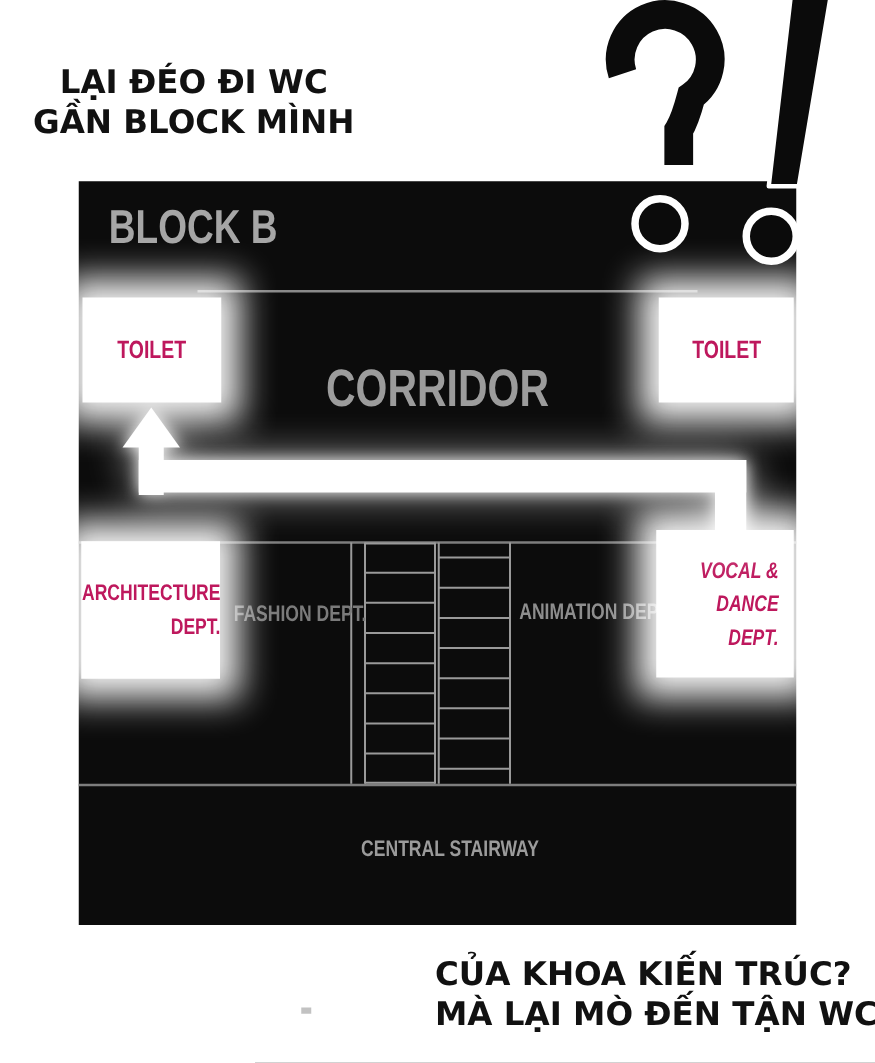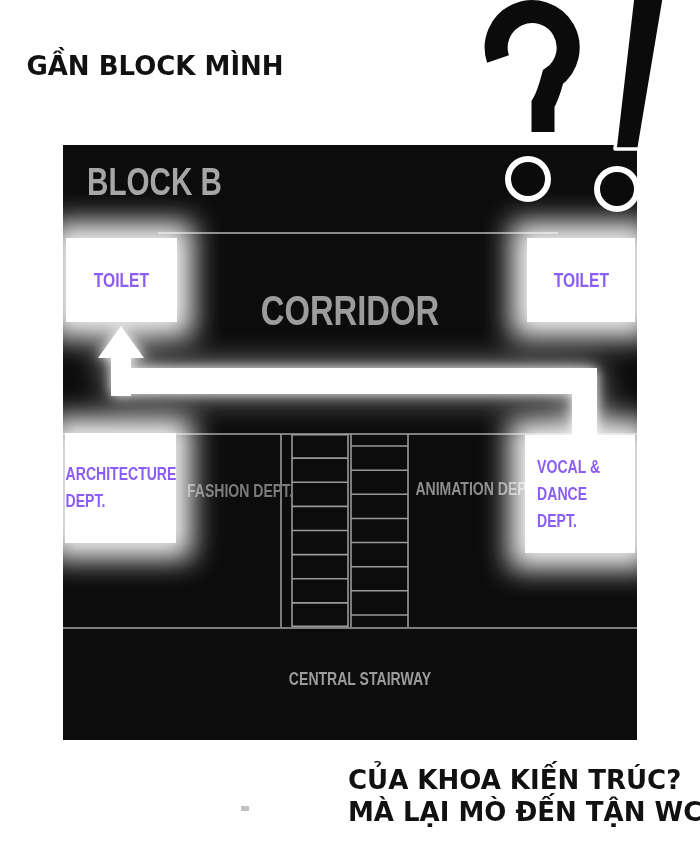--- a/index.html
+++ b/index.html
@@ -22,27 +22,27 @@
          background:#0c0c0c;z-index:1;}
   .cond{transform:scaleX(0.78);}
   .block-title{position:absolute;left:24px;top:16px;color:#a6a6a6;font-weight:bold;
                font-size:38px;transform-origin:left top;white-space:nowrap;z-index:2;}
   .corridor-line{position:absolute;left:95px;top:87px;width:400px;height:2px;
                  background:#8a8a8a;z-index:1;}
   .corridor-label{position:absolute;left:157px;top:142px;width:260px;text-align:center;
                   color:#9c9c9c;font-weight:bold;font-size:42px;transform-origin:center;
                   white-space:nowrap;z-index:2;}
   .room{position:absolute;background:#ffffff;display:flex;align-items:center;
-        justify-content:center;text-align:left;color:#8b5cf6;font-weight:bold;
+        justify-content:center;text-align:right;color:#be185d;font-weight:bold;
         box-shadow:0 0 26px 16px rgba(255,255,255,0.95);z-index:3;}
   .toilet-left{left:3px;top:93px;width:111px;height:84px;font-size:20px;}
   .toilet-right{left:464px;top:93px;width:108px;height:84px;font-size:20px;}
   .dept-box{line-height:27px;font-size:18px;}
   .arch-box{left:2px;top:288px;width:111px;height:110px;}
-  .vocal-box{left:462px;top:290px;width:110px;height:118px;}
+  .vocal-box{left:462px;top:279px;width:110px;height:118px;font-style:italic;}
   .dept-line{position:absolute;left:0px;width:574px;height:2px;background:#7e7e7e;z-index:1;}
   .dept-line-top{top:288px;}
   .dept-line-bottom{top:482px;}
   .dept-label{position:absolute;width:140px;text-align:center;font-weight:bold;
               font-size:18px;white-space:nowrap;z-index:2;transform-origin:center;}
   .fashion-label{left:107px;top:336px;color:#7b7b7b;}
   .animation-label{left:337px;top:334px;color:#8d8d8d;}
   .stairs{position:absolute;left:215px;top:289px;width:133px;height:193px;
           z-index:1;overflow:visible;}
   .stairway-label{position:absolute;left:160px;top:524px;width:274px;text-align:center;
@@ -54,20 +54,21 @@
                     drop-shadow(0 0 16px rgba(255,255,255,0.6));}
   .watermark-dot{position:absolute;left:241px;top:806px;width:8px;height:5px;
                  background:#adadad;opacity:0.75;z-index:2;}
 </style>
 </head>
 <body>
 
 <div class="page">
 
   <div class="speech speech-top">
+    <div>LẠI ĐÉO ĐI WC</div>
     <div>GẦN BLOCK MÌNH</div>
   </div>
 
   <div class="panel">
 
     <div class="block-title cond" style="transform-origin:left top;">BLOCK B</div>
 
     <div class="corridor-line"></div>
 
     <div class="room toilet-left">

